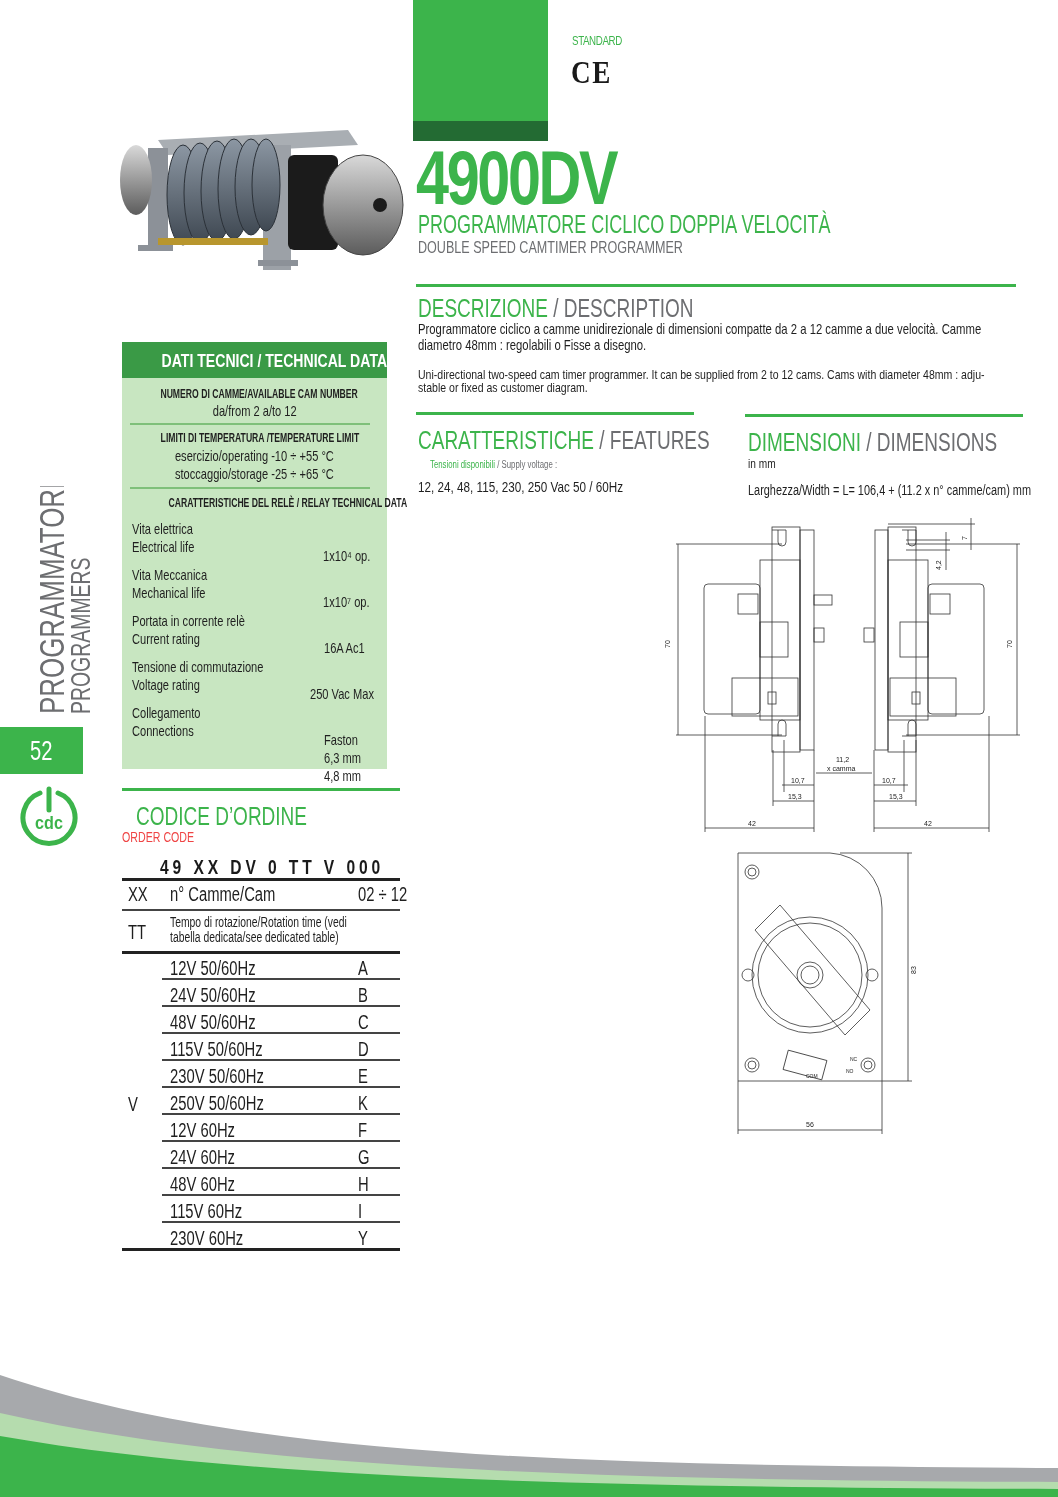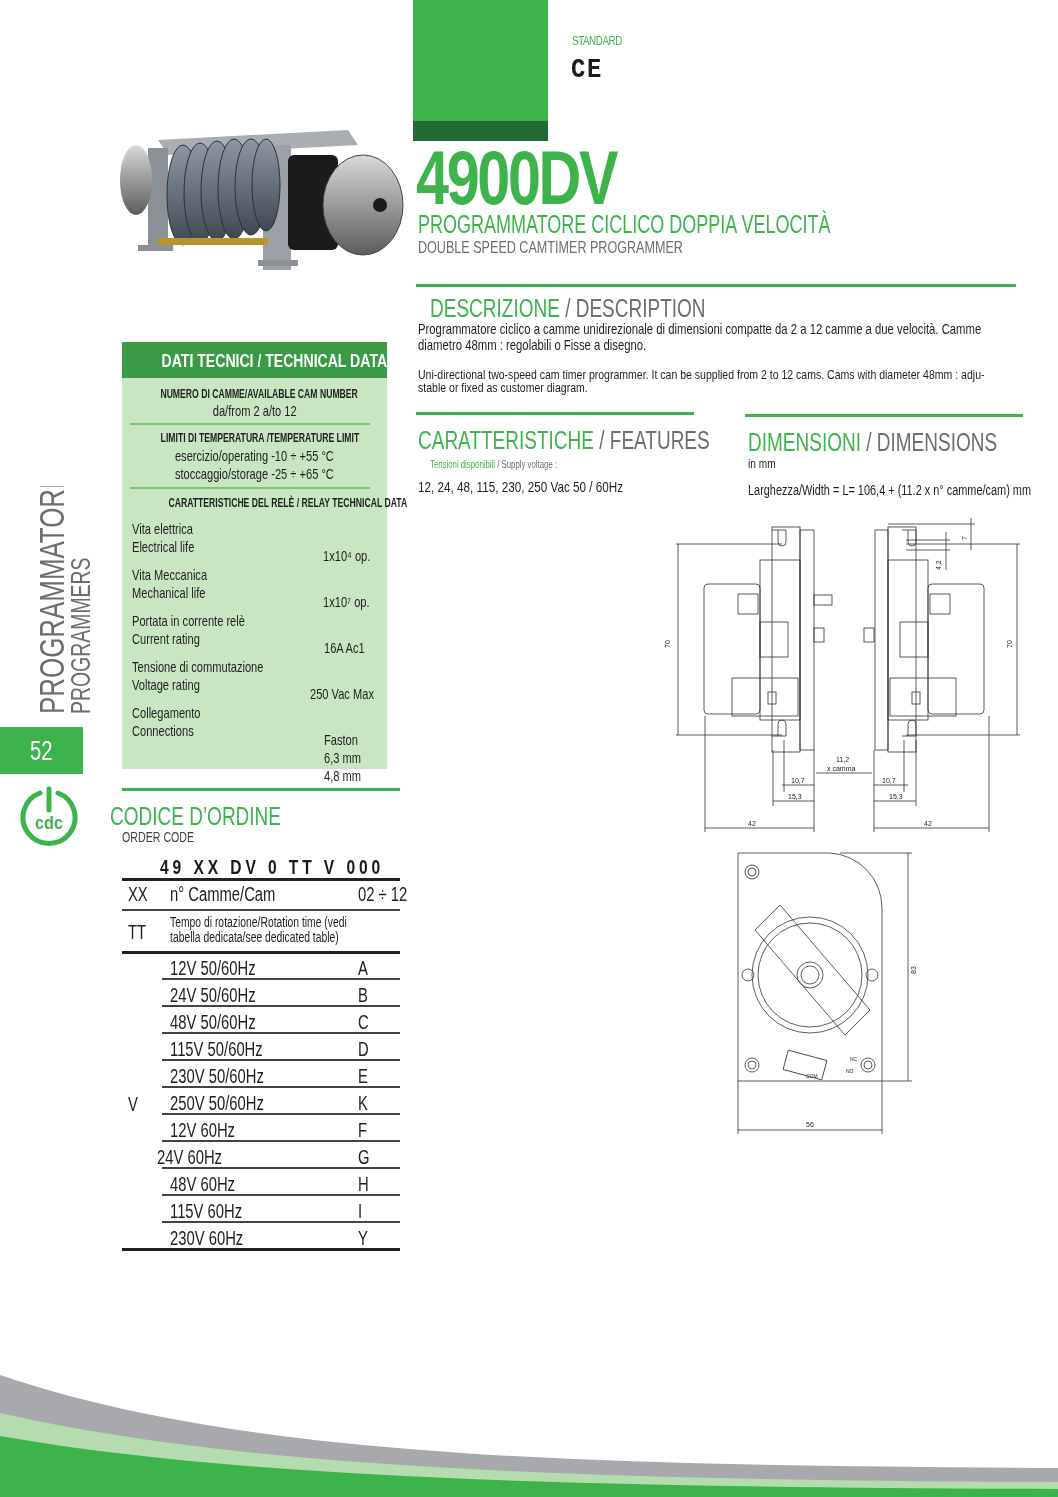--- a/index.html
+++ b/index.html
@@ -6,21 +6,21 @@
   body { width: 1058px; height: 1497px; position: relative; overflow: hidden;
          font-family: "Liberation Sans", "DejaVu Sans", sans-serif; color: #1f1f1f; }
   .abs { position: absolute; }
   .cond { transform-origin: 0 0; display: inline-block; white-space: nowrap; }
 
   
   #top-block { left: 413px; top: 0; width: 135px; height: 141px; background: #3cb44b; }
   #top-block .dark { position: absolute; left: 0; bottom: 0; width: 100%; height: 20px; background: #236b33; }
 
   #standard { left: 572px; top: 33px; font-size: 13px; color: #3cb44b; letter-spacing: -0.5px; }
-  #ce-mark { left: 571px; top: 54px; font-size: 28px; font-weight: bold; color: #1a1a1a; letter-spacing: 2px; font-family: Liberation Mono, monospace; }
+  #ce-mark { left: 571px; top: 54px; font-size: 32px; font-weight: bold; color: #1a1a1a; letter-spacing: 2px; font-family: Liberation Serif, serif; }
 
   
   #photo { left: 118px; top: 120px; width: 290px; height: 150px; }
 
   
   #model { left: 416px; top: 140px; font-size: 76px; font-weight: bold; color: #3cb44b; letter-spacing: -3px; line-height: 76px; }
   #model .cond { transform: scaleX(0.78); }
   #title-it { left: 418px; top: 210px; font-size: 25px; color: #3cb44b; line-height: 28px; }
   #title-it .cond { transform: scaleX(0.72); }
   #title-en { left: 418px; top: 238px; font-size: 17px; color: #6d6e71; line-height: 20px; }
@@ -117,21 +117,21 @@
 
   <rect x="20" y="125" width="35" height="6" fill="#8c9198"></rect>
   <rect x="140" y="140" width="40" height="6" fill="#8c9198"></rect>
 </svg>
 
 <div id="model" class="abs"><span class="cond">4900DV</span></div>
 <div id="title-it" class="abs"><span class="cond">PROGRAMMATORE CICLICO DOPPIA VELOCITÀ</span></div>
 <div id="title-en" class="abs"><span class="cond">DOUBLE SPEED CAMTIMER PROGRAMMER</span></div>
 
 <div class="rule-green" style="left:416px; top:284px; width:600px;"></div>
-<div class="sec-title" style="left:430px; top:294px;"><span class="cond"><span class="g">DESCRIZIONE</span><span class="gr"> / DESCRIPTION</span></span></div>
+<div class="sec-title" style="left:418px; top:294px;"><span class="cond"><span class="g">DESCRIZIONE</span><span class="gr"> / DESCRIPTION</span></span></div>
 <div class="body-txt" style="left:418px; top:321px;">
   <div><span class="cond">Programmatore ciclico a camme unidirezionale di dimensioni compatte da 2 a 12 camme a due velocità. Camme</span></div>
   <div><span class="cond">diametro 48mm : regolabili o Fisse a disegno.</span></div>
 </div>
 <div class="body-txt" style="left:418px; top:368px; font-size:13.5px; line-height:13px;">
   <div><span class="cond">Uni-directional two-speed cam timer programmer. It can be supplied from 2 to 12 cams. Cams with diameter 48mm : adju-</span></div>
   <div><span class="cond">stable or fixed as customer diagram.</span></div>
 </div>
 
 <div class="rule-green" style="left:416px; top:412px; width:278px;"></div>
@@ -307,22 +307,22 @@
 <div id="side-52" class="abs">
     <div id="side-52-txt"><span class="cond">52</span></div>
   </div>
 <svg id="cdc-logo" class="abs" viewBox="0 0 62 62">
   <path d="M22 7 A26 26 0 1 0 40 7" fill="none" stroke="#3cb44b" stroke-width="5" stroke-linecap="round"></path>
   <line x1="31" y1="3" x2="31" y2="24" stroke="#3cb44b" stroke-width="5" stroke-linecap="round"></line>
   <text x="31" y="43" text-anchor="middle" font-family="Liberation Sans, sans-serif" font-weight="bold" font-size="19" fill="#3cb44b" transform="translate(31,0) scale(0.85,1) translate(-31,0)">cdc</text>
 </svg>
 
 <div class="rule-green" style="left:122px; top:788px; width:278px;"></div>
-<div class="sec-title g" style="left:110px; top:802px;"><span class="cond">CODICE D’ORDINE</span></div>
-<div class="abs" style="left:122px; top:829px; font-size:14px; color:#404040;"><span class="cond" style="transform:scaleX(0.76)">ORDER CODE</span></div>
+<div class="sec-title g" style="left:136px; top:802px;"><span class="cond">CODICE D’ORDINE</span></div>
+<div class="abs" style="left:122px; top:829px; font-size:14px; color:#ef4444;"><span class="cond" style="transform:scaleX(0.76)">ORDER CODE</span></div>
 <div class="abs" style="left:160px; top:856px; font-size:20px; font-weight:bold; letter-spacing:5px; color:#1a1a1a;"><span class="cond" style="transform:scaleX(0.78)">49 XX DV 0 TT V 000</span></div>
 
 <div id="order-table" class="abs">
   <div class="ot-thick" style="left:0; top:0; width:278px;"></div>
 
   <div class="ot-row" style="top:8px;">
     <div class="ot-cell" style="left:6px;"><span class="cond">XX</span></div>
     <div class="ot-cell" style="left:48px;"><span class="cond">n° Camme/Cam</span></div>
     <div class="ot-cell" style="left:236px;"><span class="cond">02 ÷ 12</span></div>
   </div>
@@ -368,21 +368,21 @@
       <div class="ot-cell" style="left:48px;"><span class="cond">250V 50/60Hz</span></div>
       <div class="ot-cell" style="left:236px;"><span class="cond">K</span></div>
     </div>
   <div class="ot-line" style="left:40px; top:235px; width:238px;"></div>
   <div class="ot-row" style="top:244px;">
       <div class="ot-cell" style="left:48px;"><span class="cond">12V 60Hz</span></div>
       <div class="ot-cell" style="left:236px;"><span class="cond">F</span></div>
     </div>
   <div class="ot-line" style="left:40px; top:262px; width:238px;"></div>
   <div class="ot-row" style="top:271px;">
-      <div class="ot-cell" style="left:35px;"><span class="cond">24V 60Hz</span></div>
+      <div class="ot-cell" style="left:48px;"><span class="cond">24V 60Hz</span></div>
       <div class="ot-cell" style="left:236px;"><span class="cond">G</span></div>
     </div>
   <div class="ot-line" style="left:40px; top:289px; width:238px;"></div>
   <div class="ot-row" style="top:298px;">
       <div class="ot-cell" style="left:48px;"><span class="cond">48V 60Hz</span></div>
       <div class="ot-cell" style="left:236px;"><span class="cond">H</span></div>
     </div>
   <div class="ot-line" style="left:40px; top:316px; width:238px;"></div>
   <div class="ot-row" style="top:325px;">
       <div class="ot-cell" style="left:48px;"><span class="cond">115V 60Hz</span></div>

